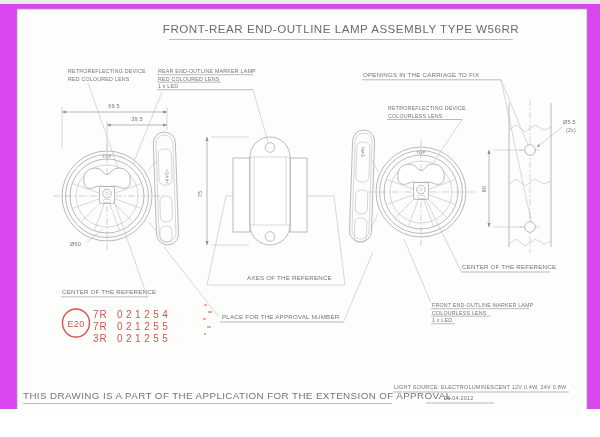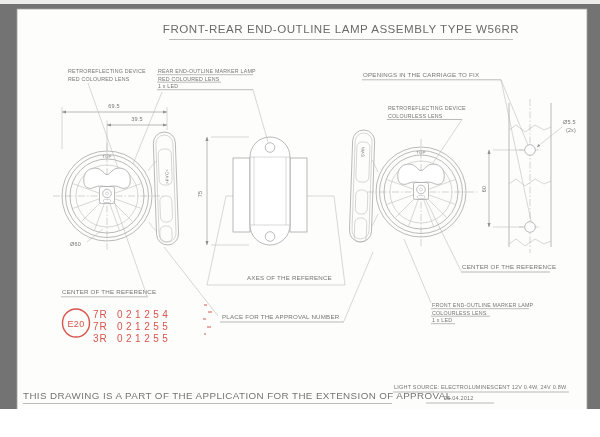--- a/index.html
+++ b/index.html
@@ -1,16 +1,16 @@
 <!DOCTYPE html>
 <html><head>
 <meta charset="utf-8">
 <style>
   html,body{margin:0;padding:0;background:#ffffff;}
-  .page{position:relative;width:600px;height:409px;background:#737373;overflow:hidden;
+  .page{position:relative;width:600px;height:409px;background:#d946ef;overflow:hidden;
         font-family:"Liberation Sans",sans-serif;text-decoration:underline;}
   svg{position:absolute;left:0;top:0;}
   .ln{stroke:#9c9c9c;stroke-width:.7;fill:none;}
   .lnthin{stroke:#b0b0b0;stroke-width:.5;fill:none;}
   .dim{stroke:#8f8f8f;stroke-width:.6;fill:none;}
   .cl{stroke:#a8a8a8;stroke-width:.5;fill:none;stroke-dasharray:7 2 1.5 2;}
   .ul{stroke:#8f8f8f;stroke-width:.6;}
   .txt{fill:#757575;font-family:"Liberation Sans",sans-serif;letter-spacing:.2px;}
   .t4{font-size:4.3px;}
   .t5{font-size:5.3px;}

